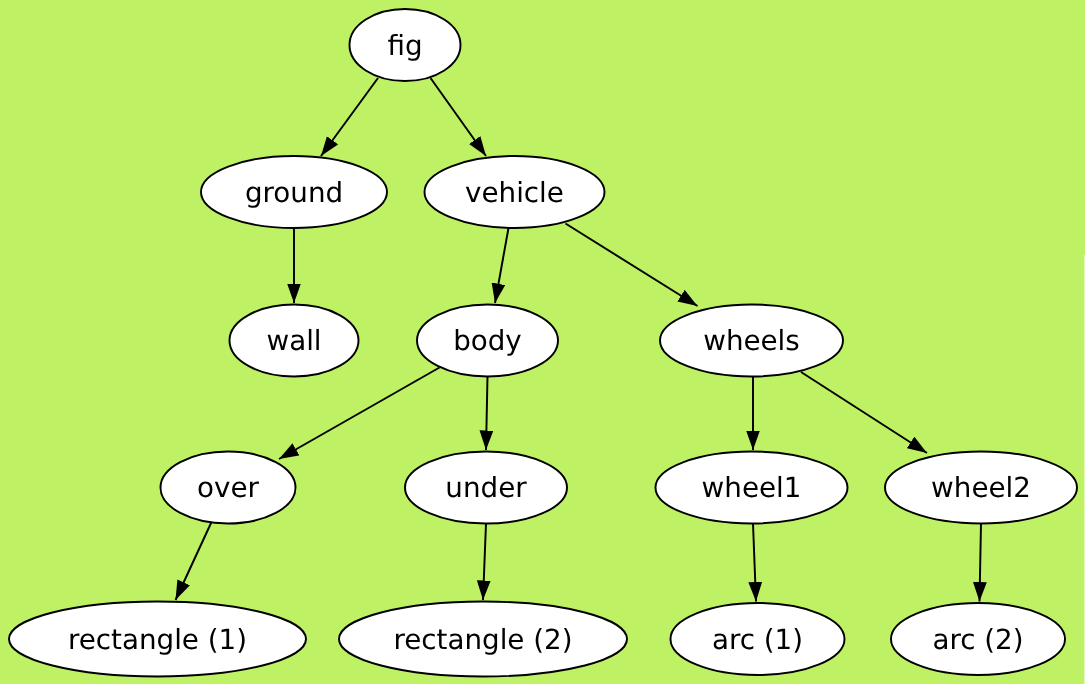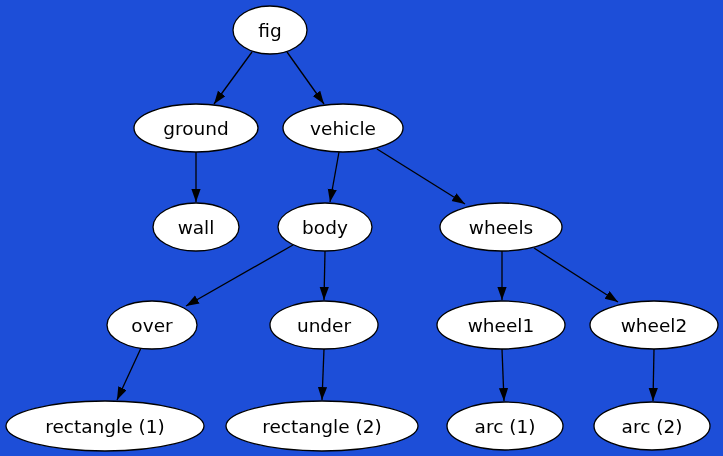--- a/index.html
+++ b/index.html
@@ -3,21 +3,21 @@
 <meta charset="utf-8">
 <style>
   html, body {
     margin: 0;
     padding: 0;
     background: #ffffff;
   }
   .canvas {
     width: 723px;
     height: 456px;
-    background: #1d4ed8;
+    background: #bef264;
     position: relative;
     overflow: hidden;
   }
   svg {
     display: block;
   }
   .node-shape {
     fill: #ffffff;
     stroke: #000000;
     stroke-width: 1.3;

